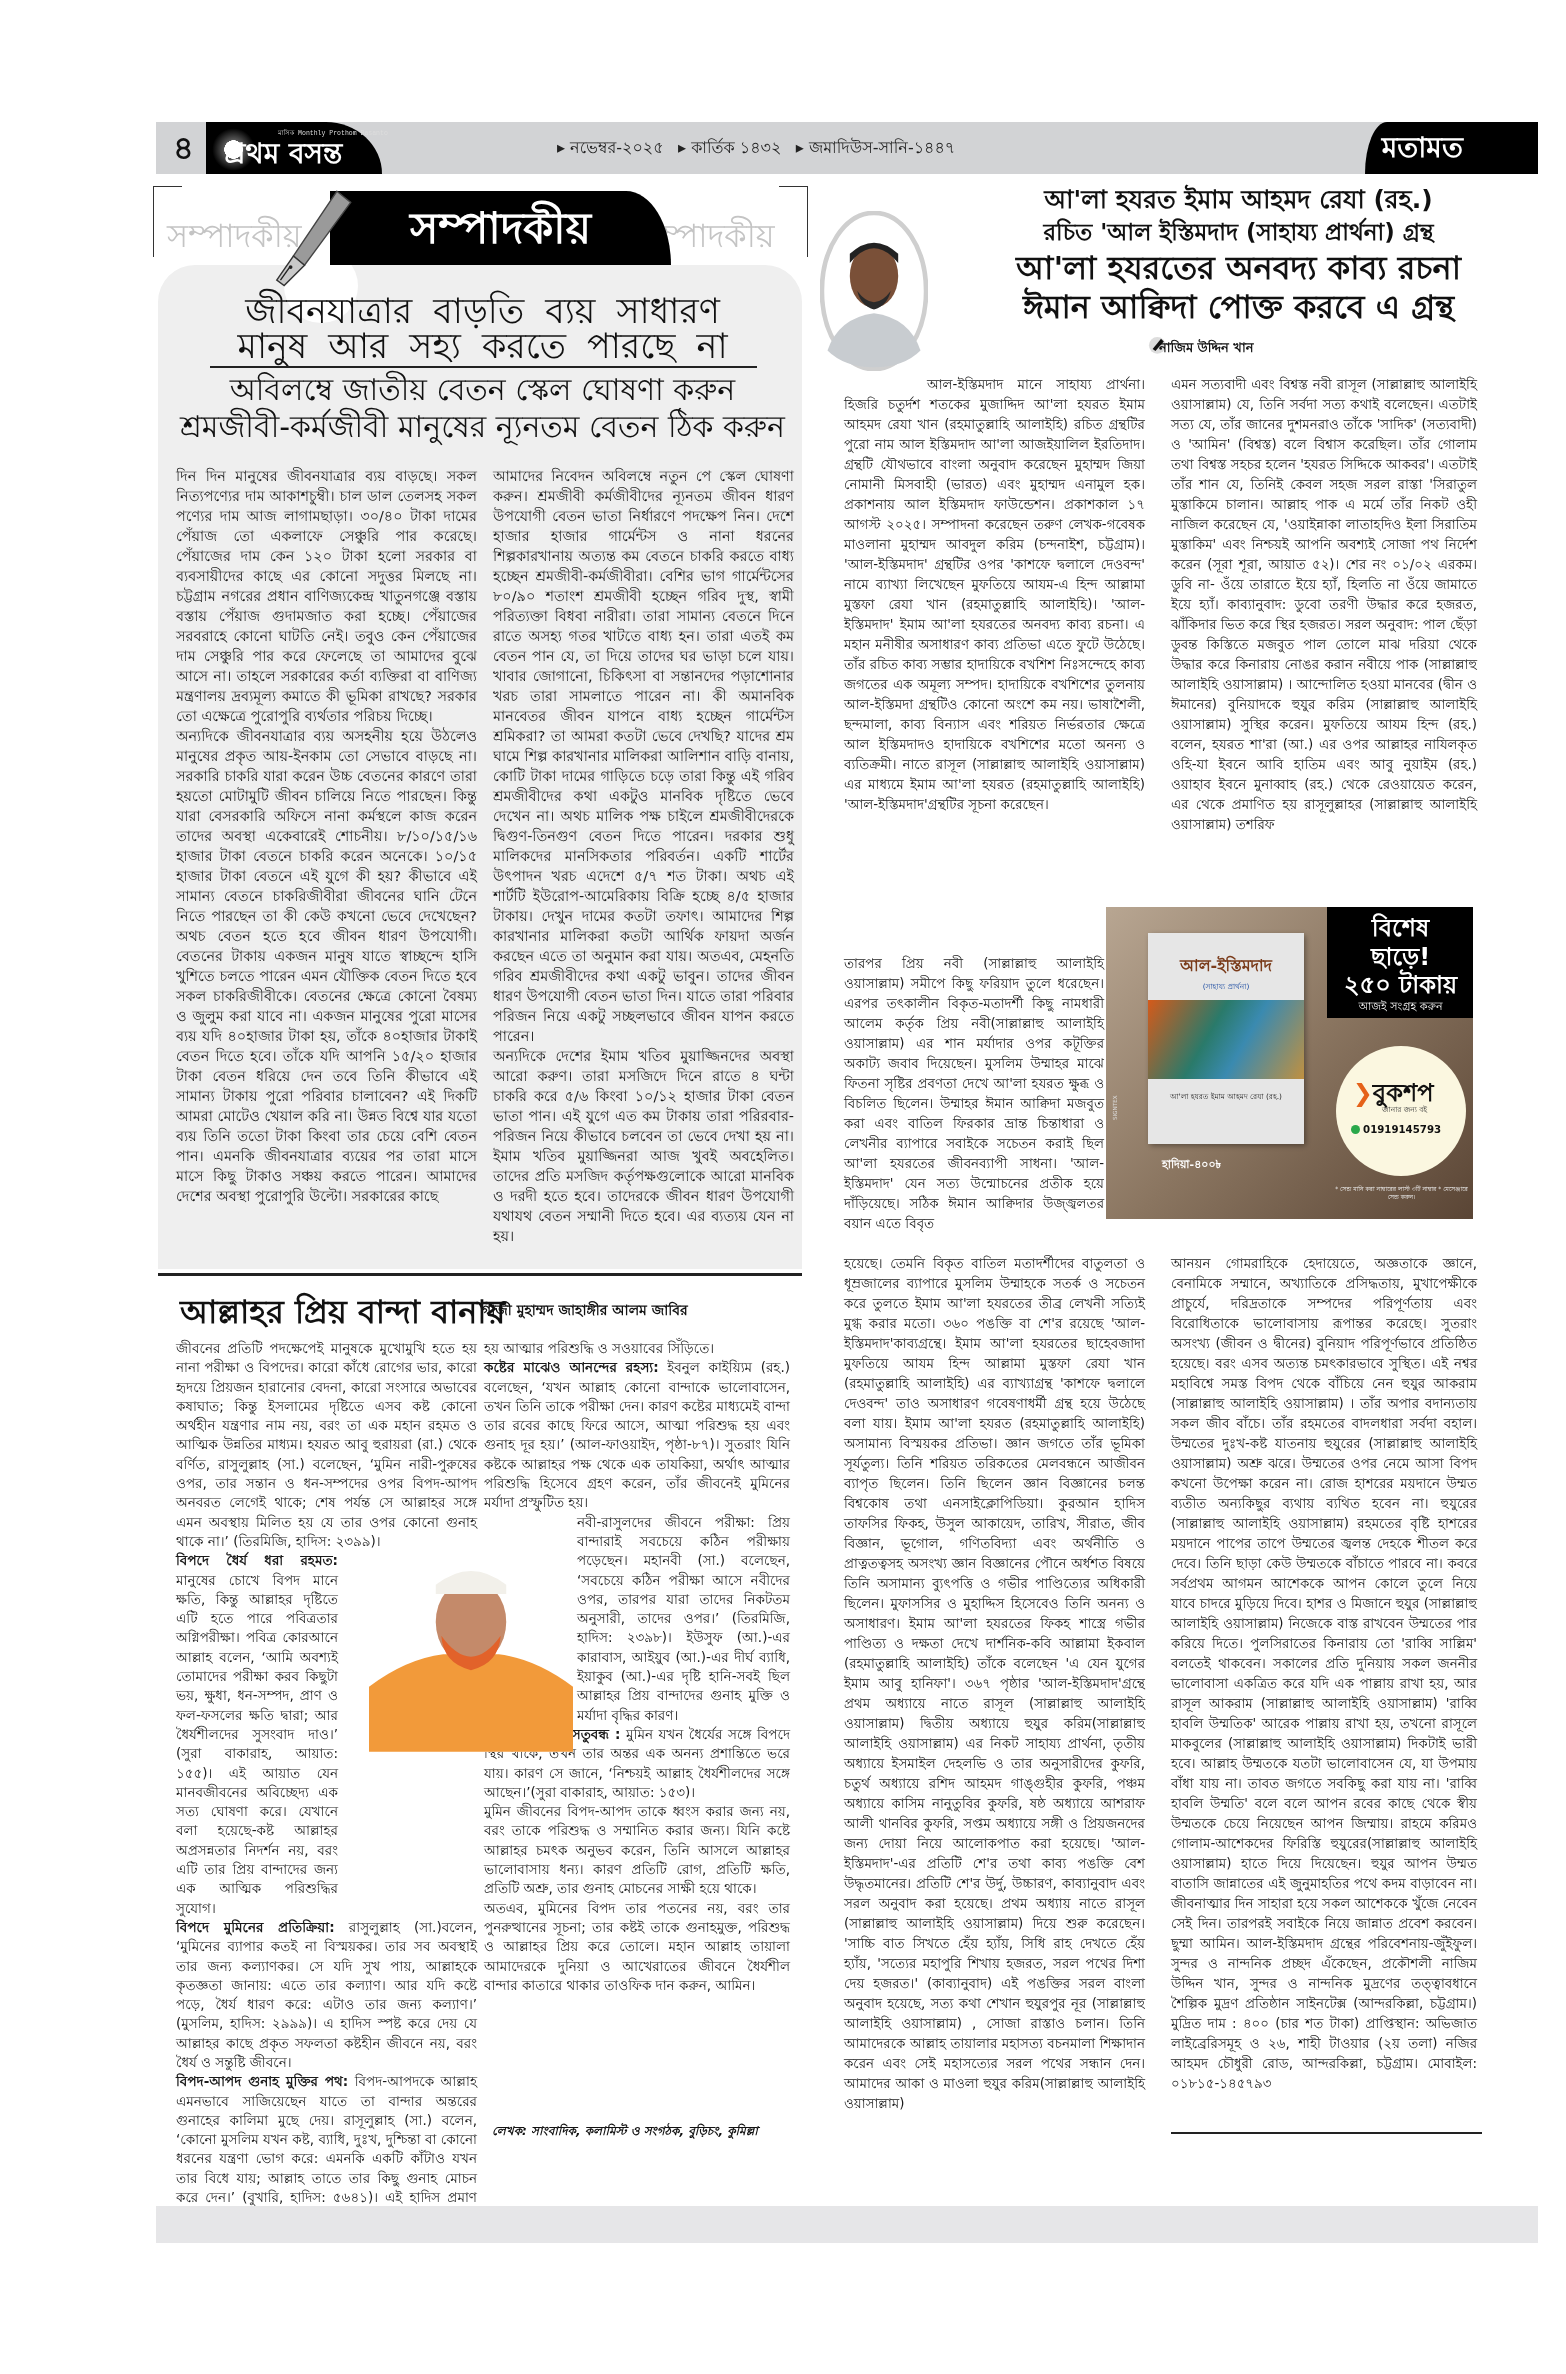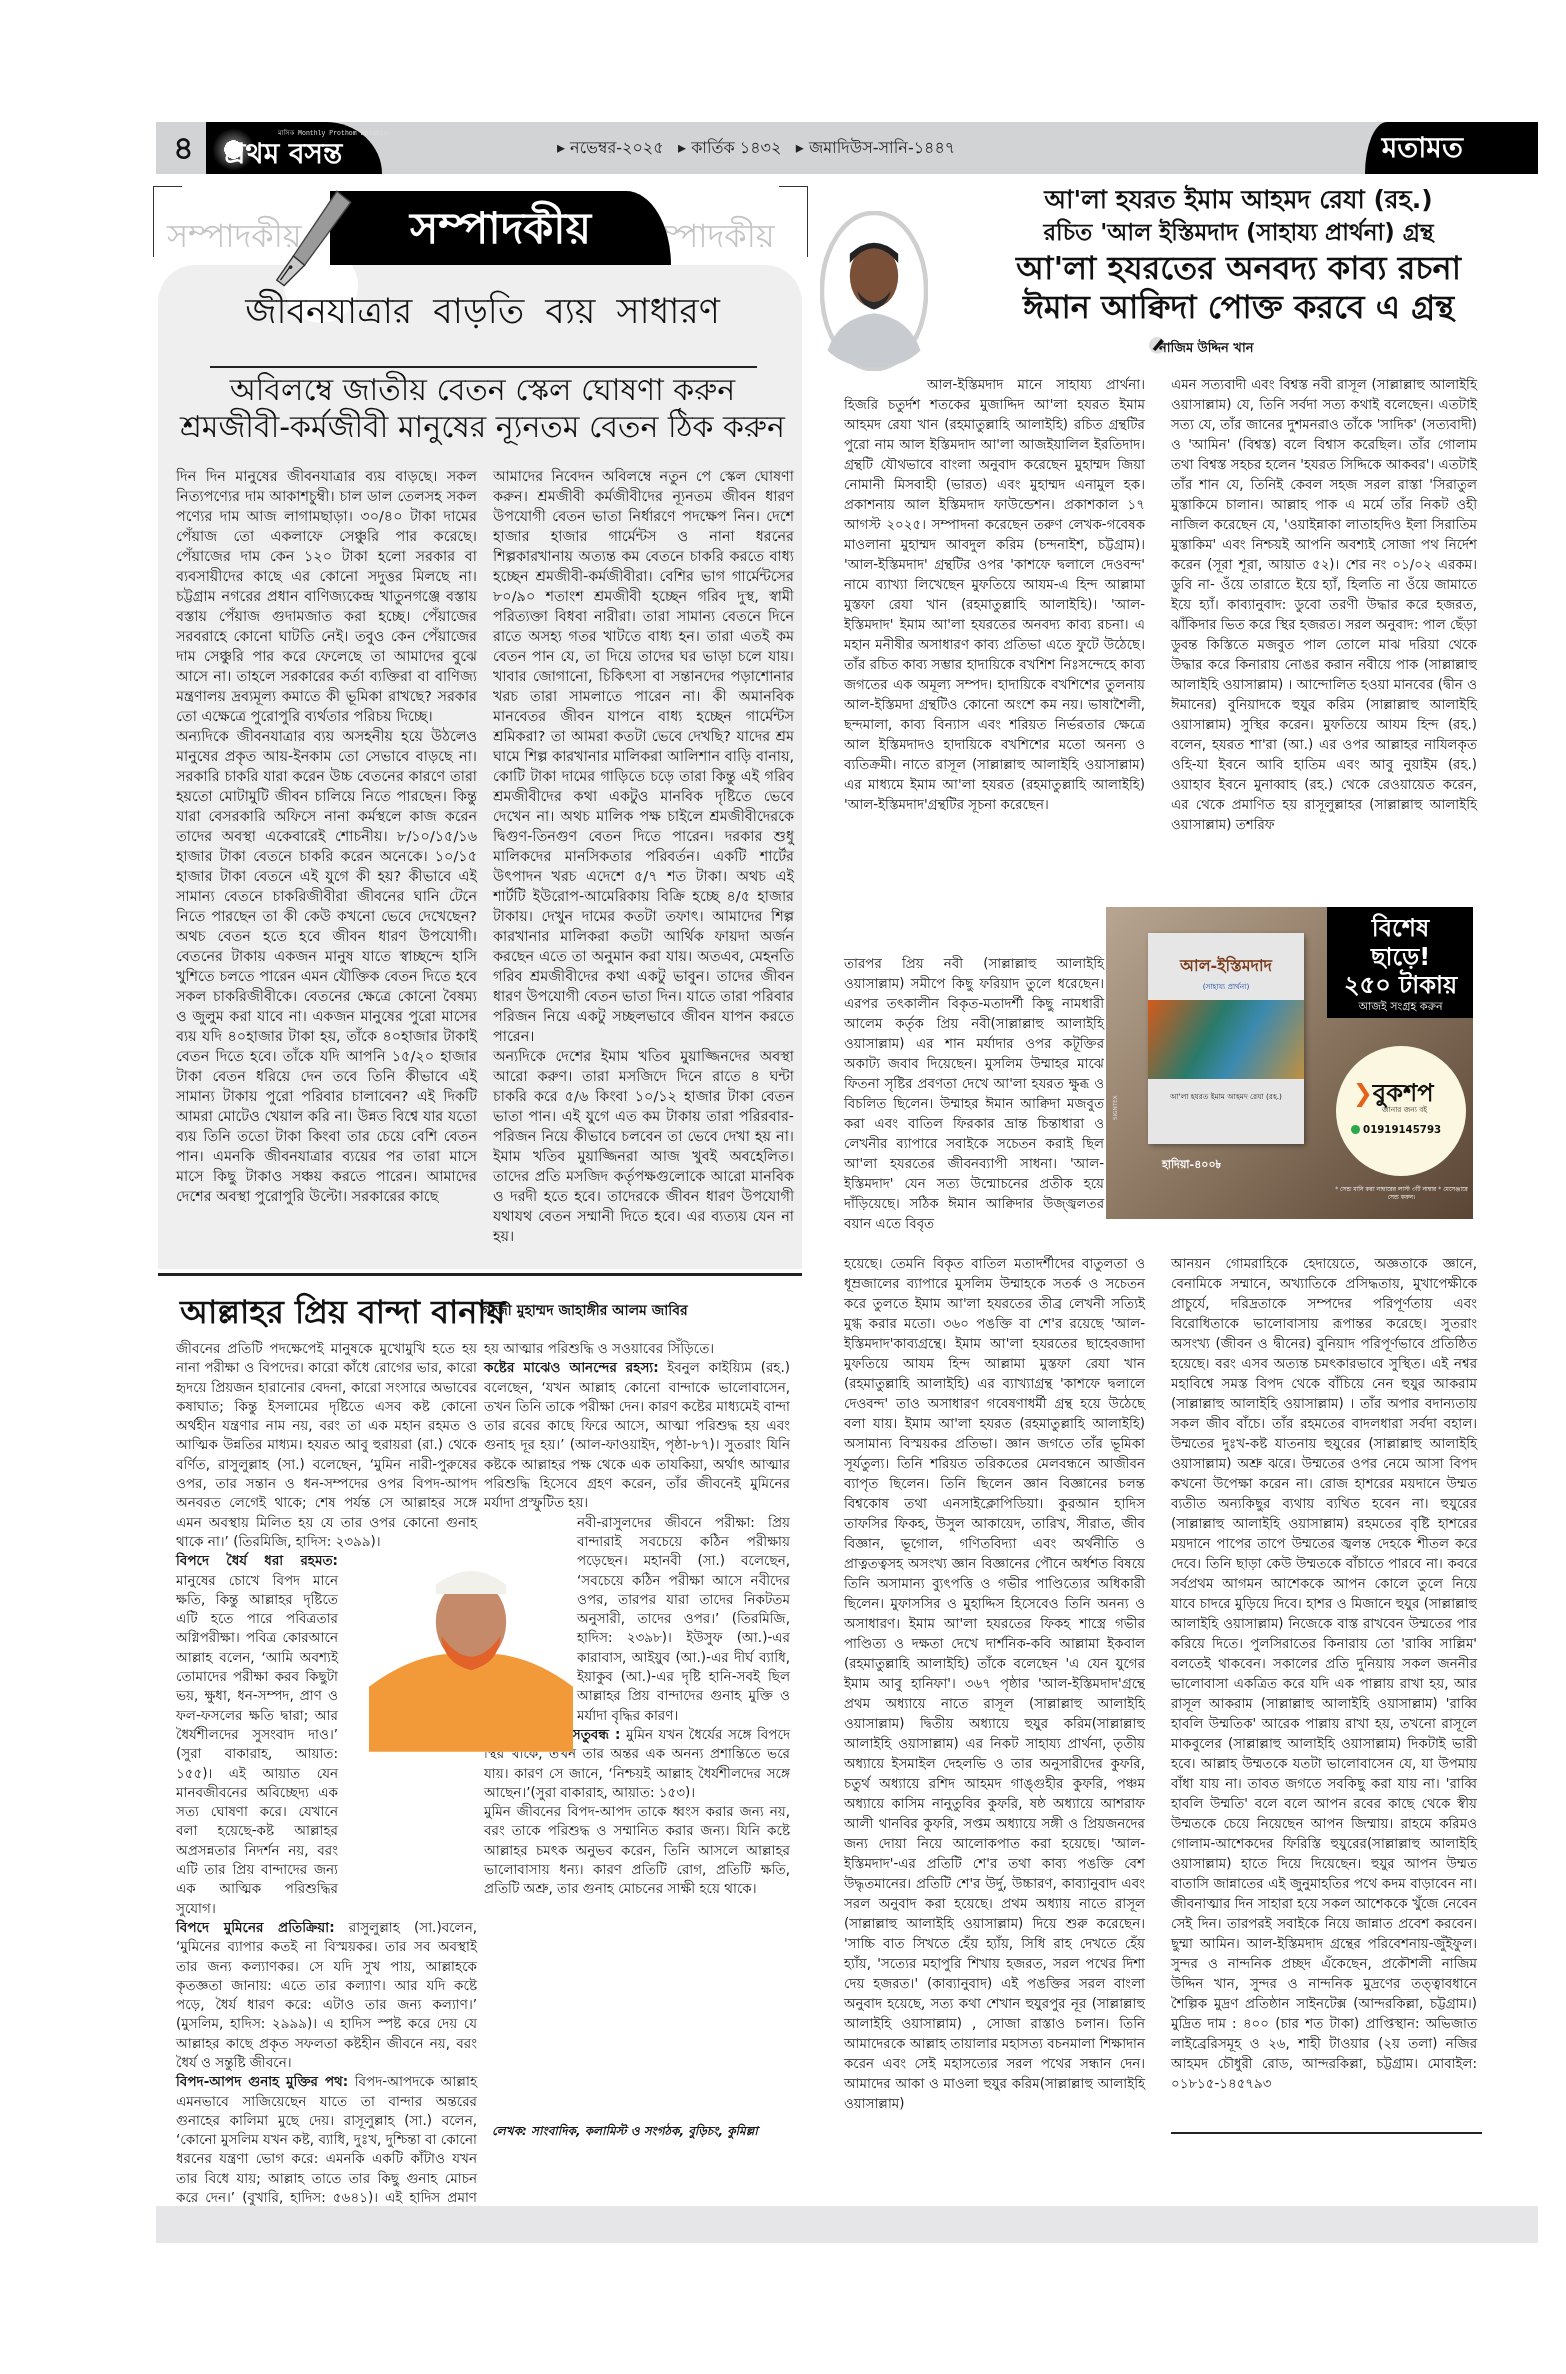--- a/index.html
+++ b/index.html
@@ -104,20 +104,21 @@
 <div class="abs" id="ed-pen-circle"></div>
 <div class="abs" id="ed-banner">সম্পাদকীয়</div>
 <svg class="abs" id="pen-icon" viewBox="0 0 120 120">
   <polygon points="95,10 110,22 60,90 48,80" fill="#9a9a9a" stroke="#444" stroke-width="1.5"></polygon>
   <polygon points="48,80 60,90 38,112 30,106" fill="#c9c9c9" stroke="#333" stroke-width="1.5"></polygon>
   <line x1="44" y1="92" x2="34" y2="106" stroke="#222" stroke-width="1.5"></line>
   <circle cx="45" cy="92" r="2" fill="#222"></circle>
 </svg>
 <div class="abs" id="ed-head1">
   <div>জীবনযাত্রার বাড়তি ব্যয় সাধারণ</div>
+  <div>মানুষ আর সহ্য করতে পারছে না</div>
 </div>
 <div class="abs" id="ed-rule"></div>
 <div class="abs" id="ed-head2">
   <div>অবিলম্বে জাতীয় বেতন স্কেল ঘোষণা করুন</div>
   <div>শ্রমজীবী-কর্মজীবী মানুষের ন্যূনতম বেতন ঠিক করুন</div>
 </div>
 <div class="abs col" id="ed-col1">
   <p>দিন দিন মানুষের জীবনযাত্রার ব্যয় বাড়ছে। সকল নিত্যপণ্যের দাম আকাশচুম্বী। চাল ডাল তেলসহ সকল পণ্যের দাম আজ লাগামছাড়া। ৩০/৪০ টাকা দামের পেঁয়াজ তো একলাফে সেঞ্চুরি পার করেছে। পেঁয়াজের দাম কেন ১২০ টাকা হলো সরকার বা ব্যবসায়ীদের কাছে এর কোনো সদুত্তর মিলছে না। চট্টগ্রাম নগরের প্রধান বাণিজ্যকেন্দ্র খাতুনগঞ্জে বস্তায় বস্তায় পেঁয়াজ গুদামজাত করা হচ্ছে। পেঁয়াজের সরবরাহে কোনো ঘাটতি নেই। তবুও কেন পেঁয়াজের দাম সেঞ্চুরি পার করে ফেলেছে তা আমাদের বুঝে আসে না। তাহলে সরকারের কর্তা ব্যক্তিরা বা বাণিজ্য মন্ত্রণালয় দ্রব্যমূল্য কমাতে কী ভূমিকা রাখছে? সরকার তো এক্ষেত্রে পুরোপুরি ব্যর্থতার পরিচয় দিচ্ছে।</p>
   <p>অন্যদিকে জীবনযাত্রার ব্যয় অসহনীয় হয়ে উঠলেও মানুষের প্রকৃত আয়-ইনকাম তো সেভাবে বাড়ছে না। সরকারি চাকরি যারা করেন উচ্চ বেতনের কারণে তারা হয়তো মোটামুটি জীবন চালিয়ে নিতে পারছেন। কিন্তু যারা বেসরকারি অফিসে নানা কর্মস্থলে কাজ করেন তাদের অবস্থা একেবারেই শোচনীয়। ৮/১০/১৫/১৬ হাজার টাকা বেতনে চাকরি করেন অনেকে। ১০/১৫ হাজার টাকা বেতনে এই যুগে কী হয়? কীভাবে এই সামান্য বেতনে চাকরিজীবীরা জীবনের ঘানি টেনে নিতে পারছেন তা কী কেউ কখনো ভেবে দেখেছেন? অথচ বেতন হতে হবে জীবন ধারণ উপযোগী। বেতনের টাকায় একজন মানুষ যাতে স্বাচ্ছন্দে হাসি খুশিতে চলতে পারেন এমন যৌক্তিক বেতন দিতে হবে সকল চাকরিজীবীকে। বেতনের ক্ষেত্রে কোনো বৈষম্য ও জুলুম করা যাবে না। একজন মানুষের পুরো মাসের ব্যয় যদি ৪০হাজার টাকা হয়, তাঁকে ৪০হাজার টাকাই বেতন দিতে হবে। তাঁকে যদি আপনি ১৫/২০ হাজার টাকা বেতন ধরিয়ে দেন তবে তিনি কীভাবে এই সামান্য টাকায় পুরো পরিবার চালাবেন? এই দিকটি আমরা মোটেও খেয়াল করি না। উন্নত বিশ্বে যার যতো ব্যয় তিনি ততো টাকা কিংবা তার চেয়ে বেশি বেতন পান। এমনকি জীবনযাত্রার ব্যয়ের পর তারা মাসে মাসে কিছু টাকাও সঞ্চয় করতে পারেন। আমাদের দেশের অবস্থা পুরোপুরি উল্টো। সরকারের কাছে</p>
 </div>
@@ -134,20 +135,21 @@
   <p style="padding-right:139px"><span class="bold">বিপদে ধৈর্য ধরা রহমত:</span><span> মানুষের চোখে বিপদ মানে ক্ষতি, কিন্তু আল্লাহর দৃষ্টিতে এটি হতে পারে পবিত্রতার অগ্নিপরীক্ষা। পবিত্র কোরআনে আল্লাহ বলেন, ‘আমি অবশ্যই তোমাদের পরীক্ষা করব কিছুটা ভয়, ক্ষুধা, ধন-সম্পদ, প্রাণ ও ফল-ফসলের ক্ষতি দ্বারা; আর ধৈর্যশীলদের সুসংবাদ দাও।’ (সুরা বাকারাহ, আয়াত: ১৫৫)। এই আয়াত যেন মানবজীবনের অবিচ্ছেদ্য এক সত্য ঘোষণা করে। যেখানে বলা হয়েছে-কষ্ট আল্লাহর অপ্রসন্নতার নিদর্শন নয়, বরং এটি তার প্রিয় বান্দাদের জন্য এক আত্মিক পরিশুদ্ধির সুযোগ।</span></p>
   <p><span class="bold">বিপদে মুমিনের প্রতিক্রিয়া:</span><span> রাসুলুল্লাহ (সা.)বলেন, ‘মুমিনের ব্যাপার কতই না বিস্ময়কর। তার সব অবস্থাই তার জন্য কল্যাণকর। সে যদি সুখ পায়, আল্লাহকে কৃতজ্ঞতা জানায়: এতে তার কল্যাণ। আর যদি কষ্টে পড়ে, ধৈর্য ধারণ করে: এটাও তার জন্য কল্যাণ।’ (মুসলিম, হাদিস: ২৯৯৯)। এ হাদিস স্পষ্ট করে দেয় যে আল্লাহর কাছে প্রকৃত সফলতা কষ্টহীন জীবনে নয়, বরং ধৈর্য ও সন্তুষ্টি জীবনে।</span></p>
   <p><span class="bold">বিপদ-আপদ গুনাহ মুক্তির পথ:</span><span> বিপদ-আপদকে আল্লাহ এমনভাবে সাজিয়েছেন যাতে তা বান্দার অন্তরের গুনাহের কালিমা মুছে দেয়। রাসূলুল্লাহ (সা.) বলেন, ‘কোনো মুসলিম যখন কষ্ট, ব্যাধি, দুঃখ, দুশ্চিন্তা বা কোনো ধরনের যন্ত্রণা ভোগ করে: এমনকি একটি কাঁটাও যখন তার বিধে যায়; আল্লাহ তাতে তার কিছু গুনাহ মোচন করে দেন।’ (বুখারি, হাদিস: ৫৬৪১)। এই হাদিস প্রমাণ করে, মুমিনের প্রতিটি অশ্রুবিন্দু বৃথা যায় না; প্রতিটি ব্যথা পরিণত</span></p>
 </div>
 <div class="abs col" id="a2-col2">
   <p><span>হয় আত্মার পরিশুদ্ধি ও সওয়াবের সিঁড়িতে।</span></p>
   <p><span class="bold">কষ্টের মাঝেও আনন্দের রহস্য:</span><span> ইবনুল কাইয়্যিম (রহ.) বলেছেন, ‘যখন আল্লাহ কোনো বান্দাকে ভালোবাসেন, তখন তিনি তাকে পরীক্ষা দেন। কারণ কষ্টের মাধ্যমেই বান্দা তার রবের কাছে ফিরে আসে, আত্মা পরিশুদ্ধ হয় এবং গুনাহ দূর হয়।’ (আল-ফাওয়াইদ, পৃষ্ঠা-৮৭)। সুতরাং যিনি কষ্টকে আল্লাহর পক্ষ থেকে এক তাযকিয়া, অর্থাৎ আত্মার পরিশুদ্ধি হিসেবে গ্রহণ করেন, তাঁর জীবনেই মুমিনের মর্যাদা প্রস্ফুটিত হয়।</span></p>
   <p style="padding-left:93px"><span>নবী-রাসুলদের জীবনে পরীক্ষা: প্রিয় বান্দারাই সবচেয়ে কঠিন পরীক্ষায় পড়েছেন। মহানবী (সা.) বলেছেন, ‘সবচেয়ে কঠিন পরীক্ষা আসে নবীদের ওপর, তারপর যারা তাদের নিকটতম অনুসারী, তাদের ওপর।’ (তিরমিজি, হাদিস: ২৩৯৮)। ইউসুফ (আ.)-এর কারাবাস, আইয়ুব (আ.)-এর দীর্ঘ ব্যাধি, ইয়াকুব (আ.)-এর দৃষ্টি হানি-সবই ছিল আল্লাহর প্রিয় বান্দাদের গুনাহ মুক্তি ও মর্যাদা বৃদ্ধির কারণ।</span></p>
   <p><span class="bold">ধৈর্য সাফল্যের সেতুবন্ধ :</span><span> মুমিন যখন ধৈর্যের সঙ্গে বিপদে স্থির থাকে, তখন তার অন্তর এক অনন্য প্রশান্তিতে ভরে যায়। কারণ সে জানে, ‘নিশ্চয়ই আল্লাহ ধৈর্যশীলদের সঙ্গে আছেন।’(সুরা বাকারাহ, আয়াত: ১৫৩)।</span></p>
   <p><span>মুমিন জীবনের বিপদ-আপদ তাকে ধ্বংস করার জন্য নয়, বরং তাকে পরিশুদ্ধ ও সম্মানিত করার জন্য। যিনি কষ্টে আল্লাহর চমৎক অনুভব করেন, তিনি আসলে আল্লাহর ভালোবাসায় ধন্য। কারণ প্রতিটি রোগ, প্রতিটি ক্ষতি, প্রতিটি অশ্রু, তার গুনাহ মোচনের সাক্ষী হয়ে থাকে।</span></p>
+  <p><span>অতএব, মুমিনের বিপদ তার পতনের নয়, বরং তার পুনরুত্থানের সূচনা; তার কষ্টই তাকে গুনাহমুক্ত, পরিশুদ্ধ ও আল্লাহর প্রিয় করে তোলে। মহান আল্লাহ তায়ালা আমাদেরকে দুনিয়া ও আখেরাতের জীবনে ধৈর্যশীল বান্দার কাতারে থাকার তাওফিক দান করুন, আমিন।</span></p>
 </div>
 <svg class="abs" id="a2-photo" viewBox="0 0 220 200">
   <rect x="0" y="0" width="220" height="200" fill="#ffffff"></rect>
   <path d="M0,200 L0,130 Q40,100 80,95 L140,95 Q180,100 220,130 L220,200 Z" fill="#f29a3a"></path>
   <ellipse cx="110" cy="60" rx="38" ry="46" fill="#c48a6a"></ellipse>
   <path d="M72,20 Q110,-10 148,20 L148,30 L72,30 Z" fill="#f2f0ea"></path>
   <path d="M78,75 Q110,120 142,75 Q140,105 110,112 Q80,105 78,75 Z" fill="#e2622a"></path>
 </svg>
 <div class="abs" id="a2-footnote">লেখক: সাংবাদিক, কলামিস্ট ও সংগঠক, বুড়িচং, কুমিল্লা</div>
 

